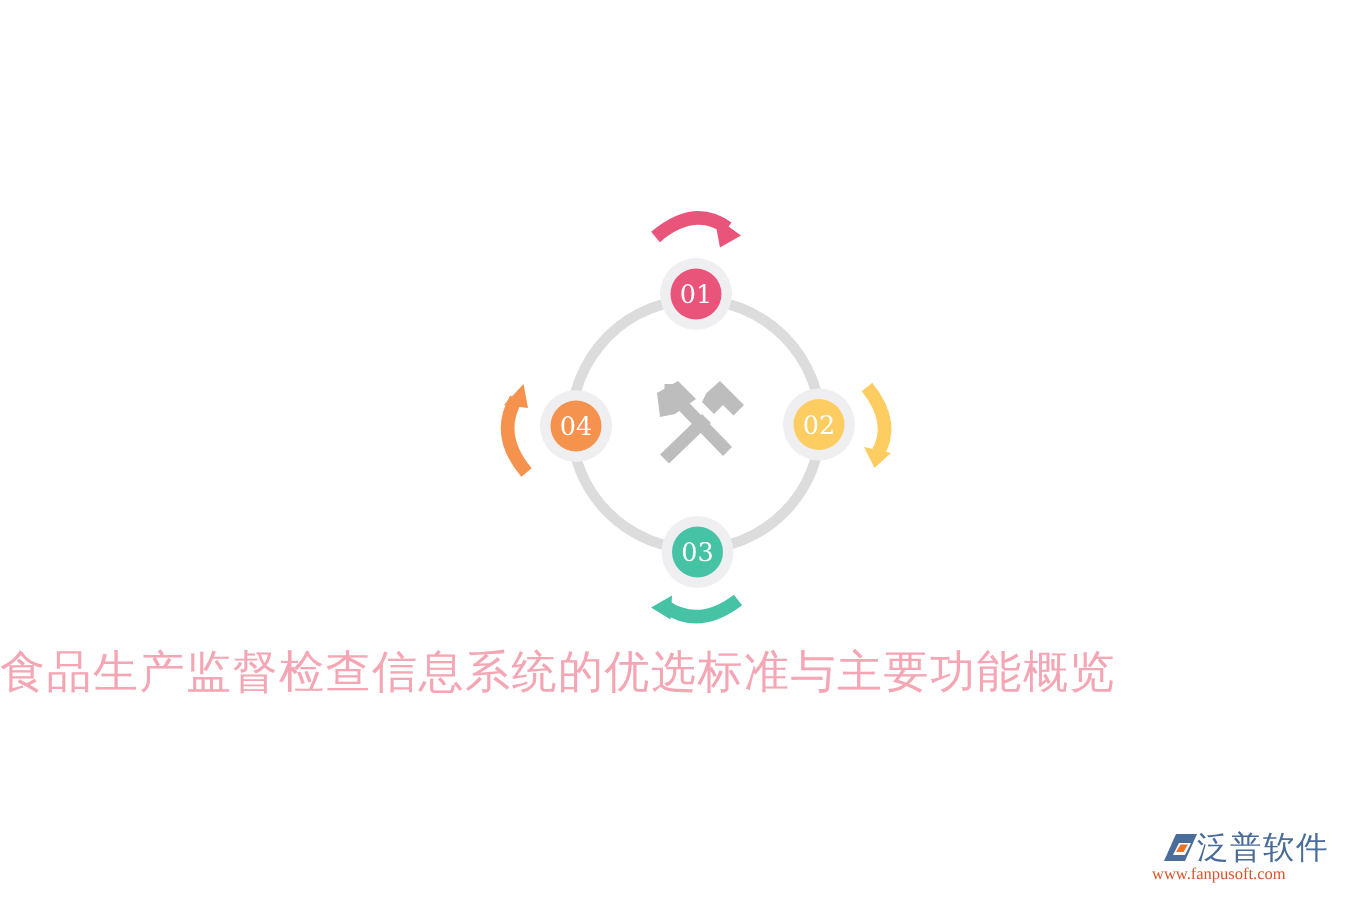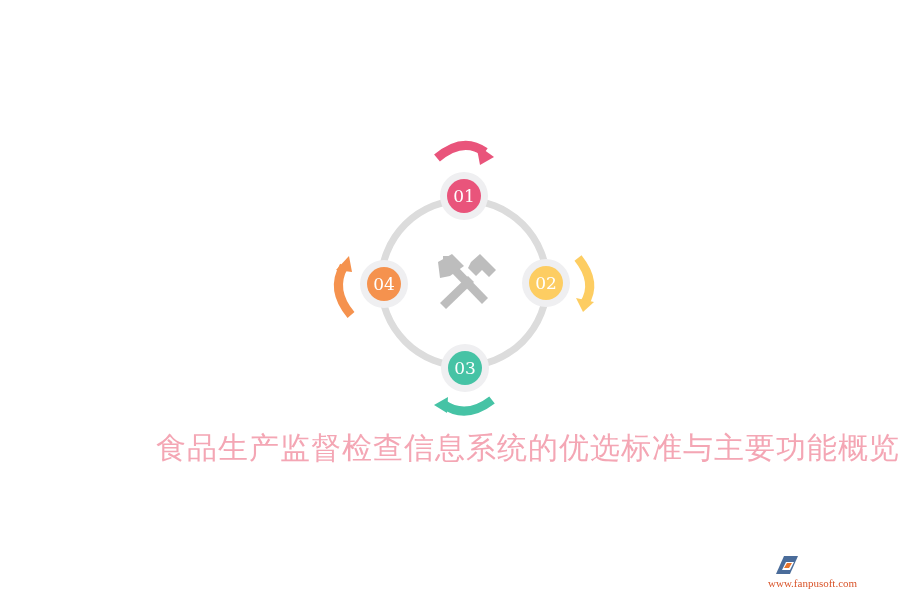--- a/index.html
+++ b/index.html
@@ -1,19 +1,19 @@
 <!DOCTYPE html>
 <html><head>
 <meta charset="utf-8">
 <style>
   html, body { margin:0; padding:0; }
   body { width:900px; height:600px; background:#ffffff; position:relative; overflow:hidden; font-family:"DejaVu Sans", sans-serif; }
   #diagram { position:absolute; left:0; top:0; width:900px; height:600px; }
   .node-label { font-family:"DejaVu Serif", serif; font-size:17px; fill:#ffffff; }
-  #title { position:absolute; left:0; width:900px; top:428px; text-align:right; font-family:"DejaVu Serif", serif; font-size:30px; color:#F4A6B4; letter-spacing:1px; white-space:nowrap; }
+  #title { position:absolute; left:0; width:900px; top:428px; text-align:left; font-family:"DejaVu Serif", serif; font-size:30px; color:#F4A6B4; letter-spacing:1px; white-space:nowrap; }
   #logo { position:absolute; left:768px; top:551px; width:128px; height:44px; }
   #logo .brand { position:absolute; left:30px; top:0; font-size:21px; color:#4A6C9A; font-family:"DejaVu Sans", sans-serif; letter-spacing:1px; }
   #logo .url { position:absolute; left:0; top:26px; font-size:11px; color:#D9542A; font-family:Liberation Serif, serif; }
   #logo svg { position:absolute; left:6px; top:3px; }
 </style>
 </head>
 <body>
 
 <svg id="diagram" viewBox="0 0 900 600" xmlns="http://www.w3.org/2000/svg">
 
@@ -74,14 +74,15 @@
 </svg>
 
 <div id="title">食品生产监督检查信息系统的优选标准与主要功能概览</div>
 
 <div id="logo">
   <svg width="26" height="22" viewBox="0 0 26 22">
     <polygon points="2,20 10,2 24,2 16,20" fill="#4A6C9A"></polygon>
     <polygon points="8,16 12,8 20,8 16,16" fill="#ffffff"></polygon>
     <polygon points="10,14 13,9 18,9 15,14" fill="#E8742B"></polygon>
   </svg>
+  <span class="brand">泛普软件</span>
   <span class="url">www.fanpusoft.com</span>
 </div>
 
 </body></html>

